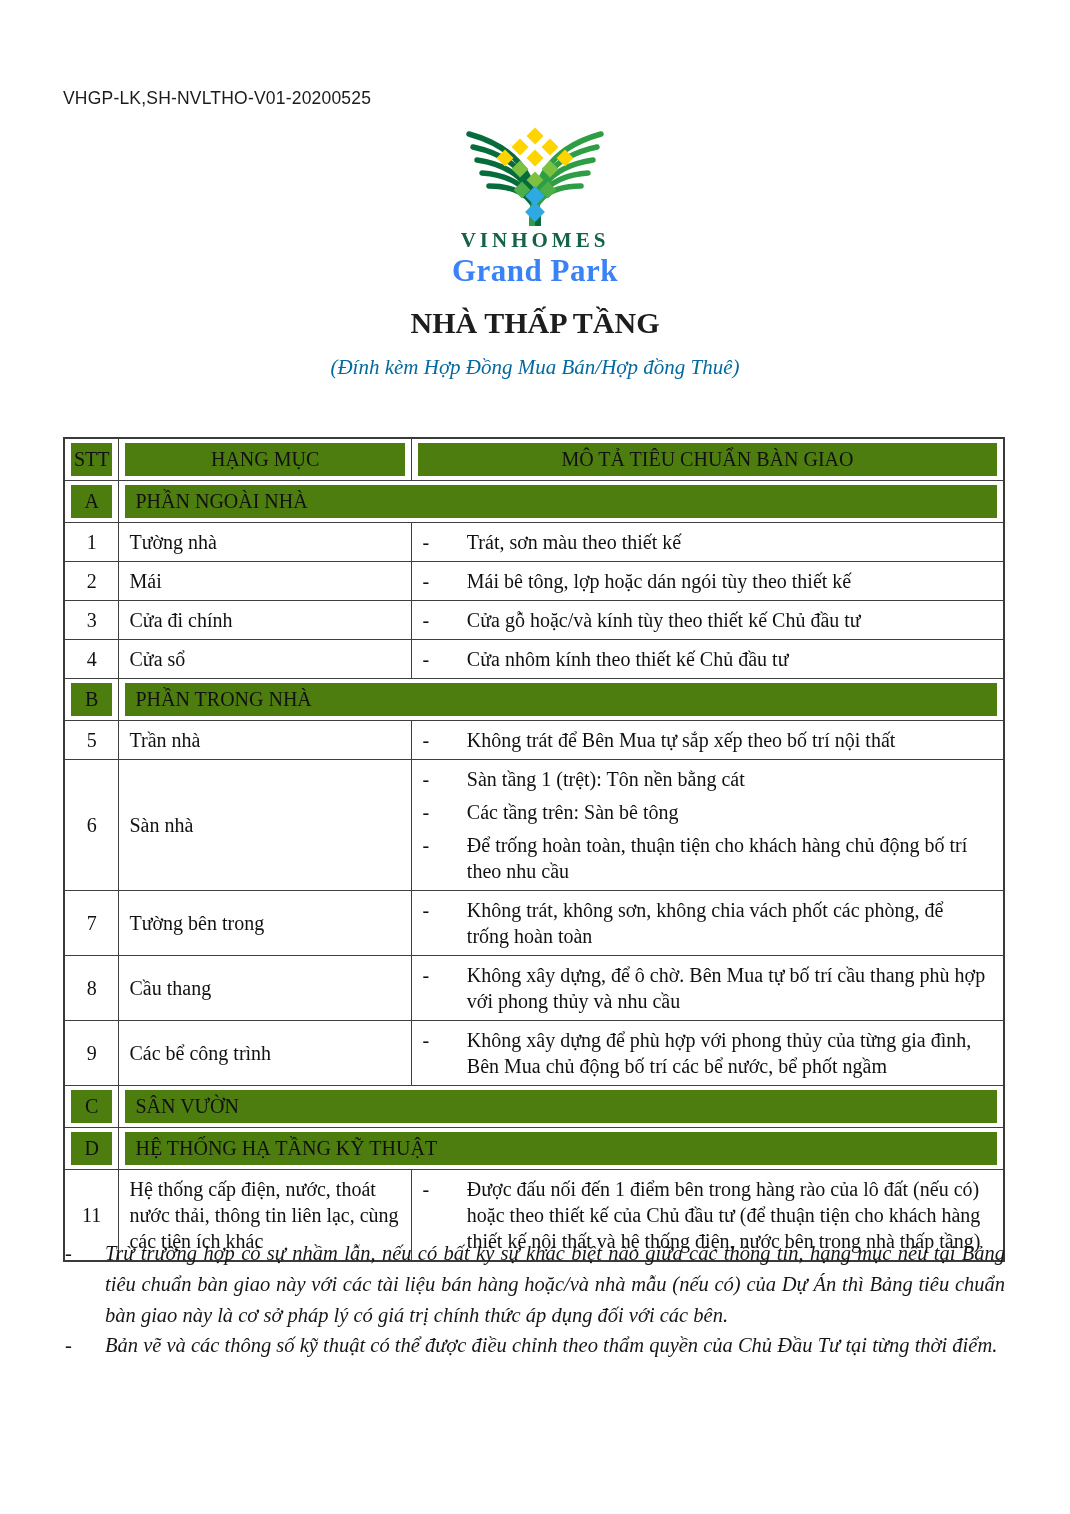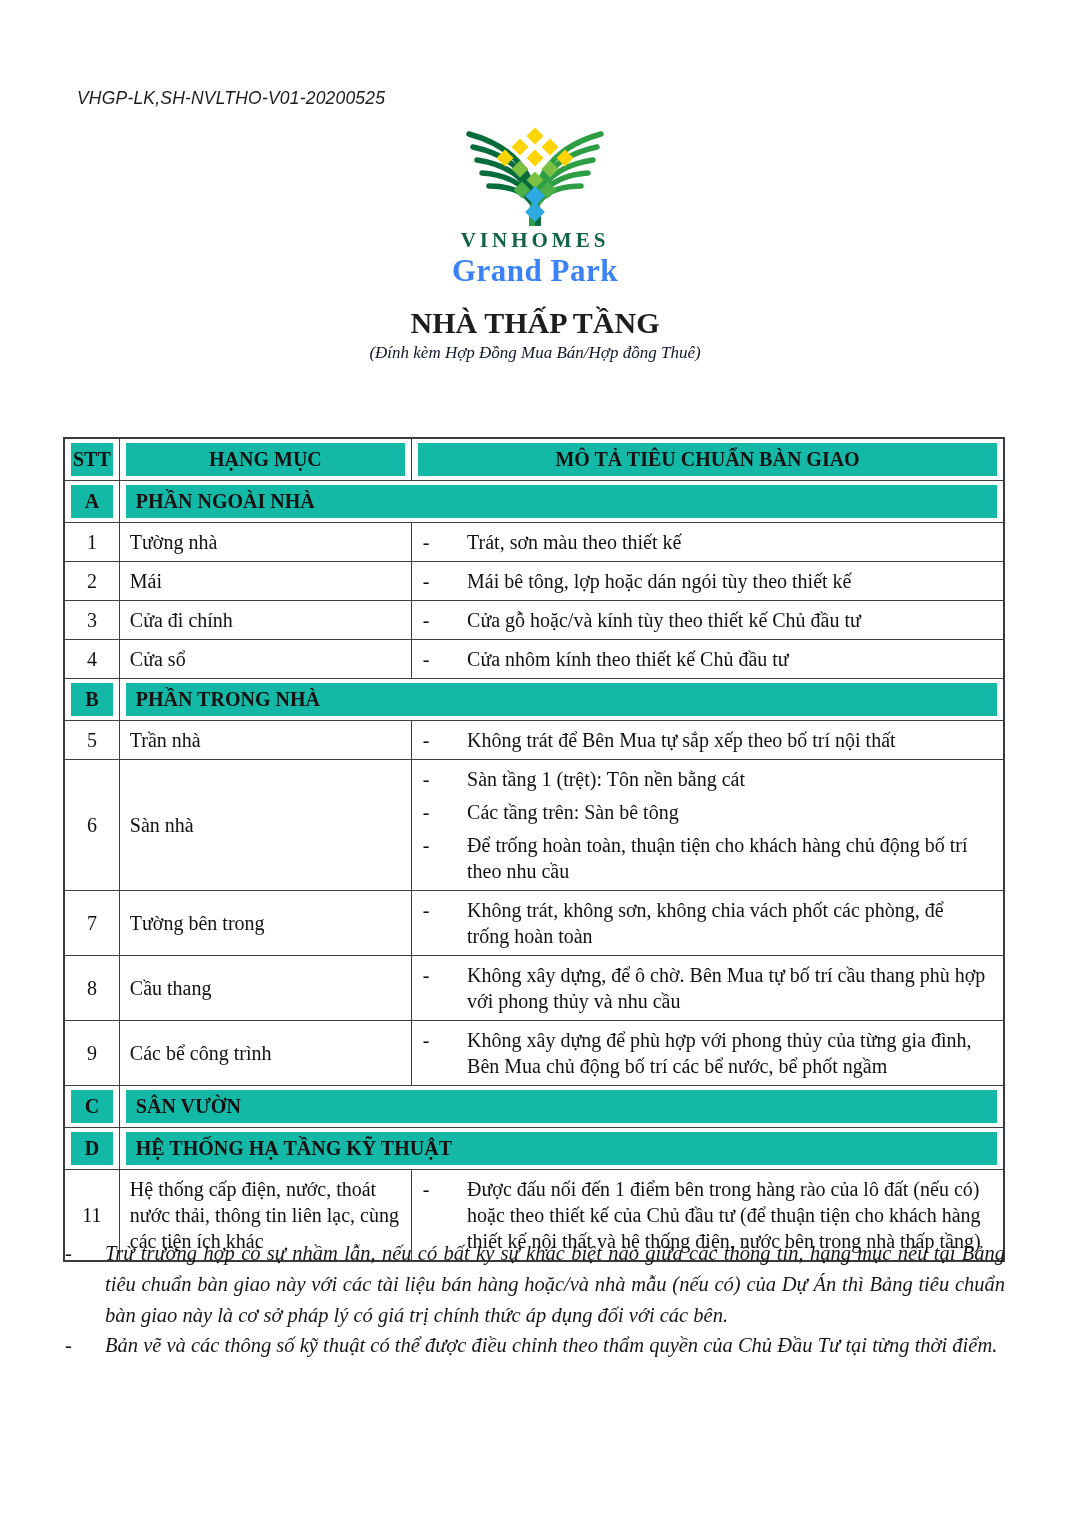--- a/index.html
+++ b/index.html
@@ -6,60 +6,60 @@
   .page{
     position:relative;
     width:1070px;height:1514px;
     background:#fff;
     font-family:"Liberation Serif","DejaVu Serif",serif;
     color:#111;
     overflow:hidden;
   }
   
   .doc-code{
-    position:absolute;left:77px;top:88px;
+    position:absolute;left:63px;top:88px;
     font-family:"Liberation Sans","DejaVu Sans",sans-serif;
-    font-style:italic;font-size:17.5px;color:#1b1b1b;
+    font-size:17.5px;color:#1b1b1b;
     letter-spacing:.2px;
   }
   
   .logo{position:absolute;left:0;top:100px;width:1070px;text-align:center;}
   .logo-mark{display:block;margin:0 auto;}
   .logo-brand{
     margin-top:2px;
     font-weight:bold;font-size:21px;letter-spacing:4px;
     color:#156346;
   }
   .logo-project{
     margin-top:0px;
     font-weight:bold;font-size:31px;letter-spacing:.5px;
     color:#3b82f6;
   }
   
   .title-block{position:absolute;left:0;top:305px;width:1070px;text-align:center;line-height:1.18;}
   .title-line1{font-weight:bold;font-size:30px;color:#1d1d1d;}
   .title-red{color:#b9271c;}
   .title-line2{font-weight:bold;font-size:30px;color:#1d1d1d;text-align:center;}
-  .title-sub{font-style:italic;font-size:17px;margin-top:3px;color:#0f172a;}
+  .title-sub{font-style:italic;font-size:21px;margin-top:15px;color:#0369a1;}
   
   table.spec{
     position:absolute;left:63px;top:437px;
     width:942px;border-collapse:collapse;
     font-size:20px;
   }
   table.spec{border:2.5px solid #3a3a3a;}
   table.spec td{border:1.5px solid #3f3f3f;vertical-align:middle;}
   col.c1{width:55px;} col.c2{width:293px;} col.c3{width:594px;}
   
   td.band{padding:0;background:#fff;}
   .shade{
-    background:#14b8a6;
+    background:#4d7c0f;
     margin:4px 6px;
     padding:4px 10px;
-    font-weight:bold;
+    font-weight:normal;
     min-height:25px;
     display:flex;align-items:center;
   }
   .shade.center{justify-content:center;padding:4px 2px;}
   
   td.c-stt{text-align:center;padding:5px 3px;}
   td.c-cat{padding:5px 10px;line-height:1.3;}
   td.c-desc{padding:6px 10px 6px 0;line-height:1.3;}
   .bullet{display:flex;align-items:flex-start;}
   .bullet + .bullet{margin-top:7px;}

